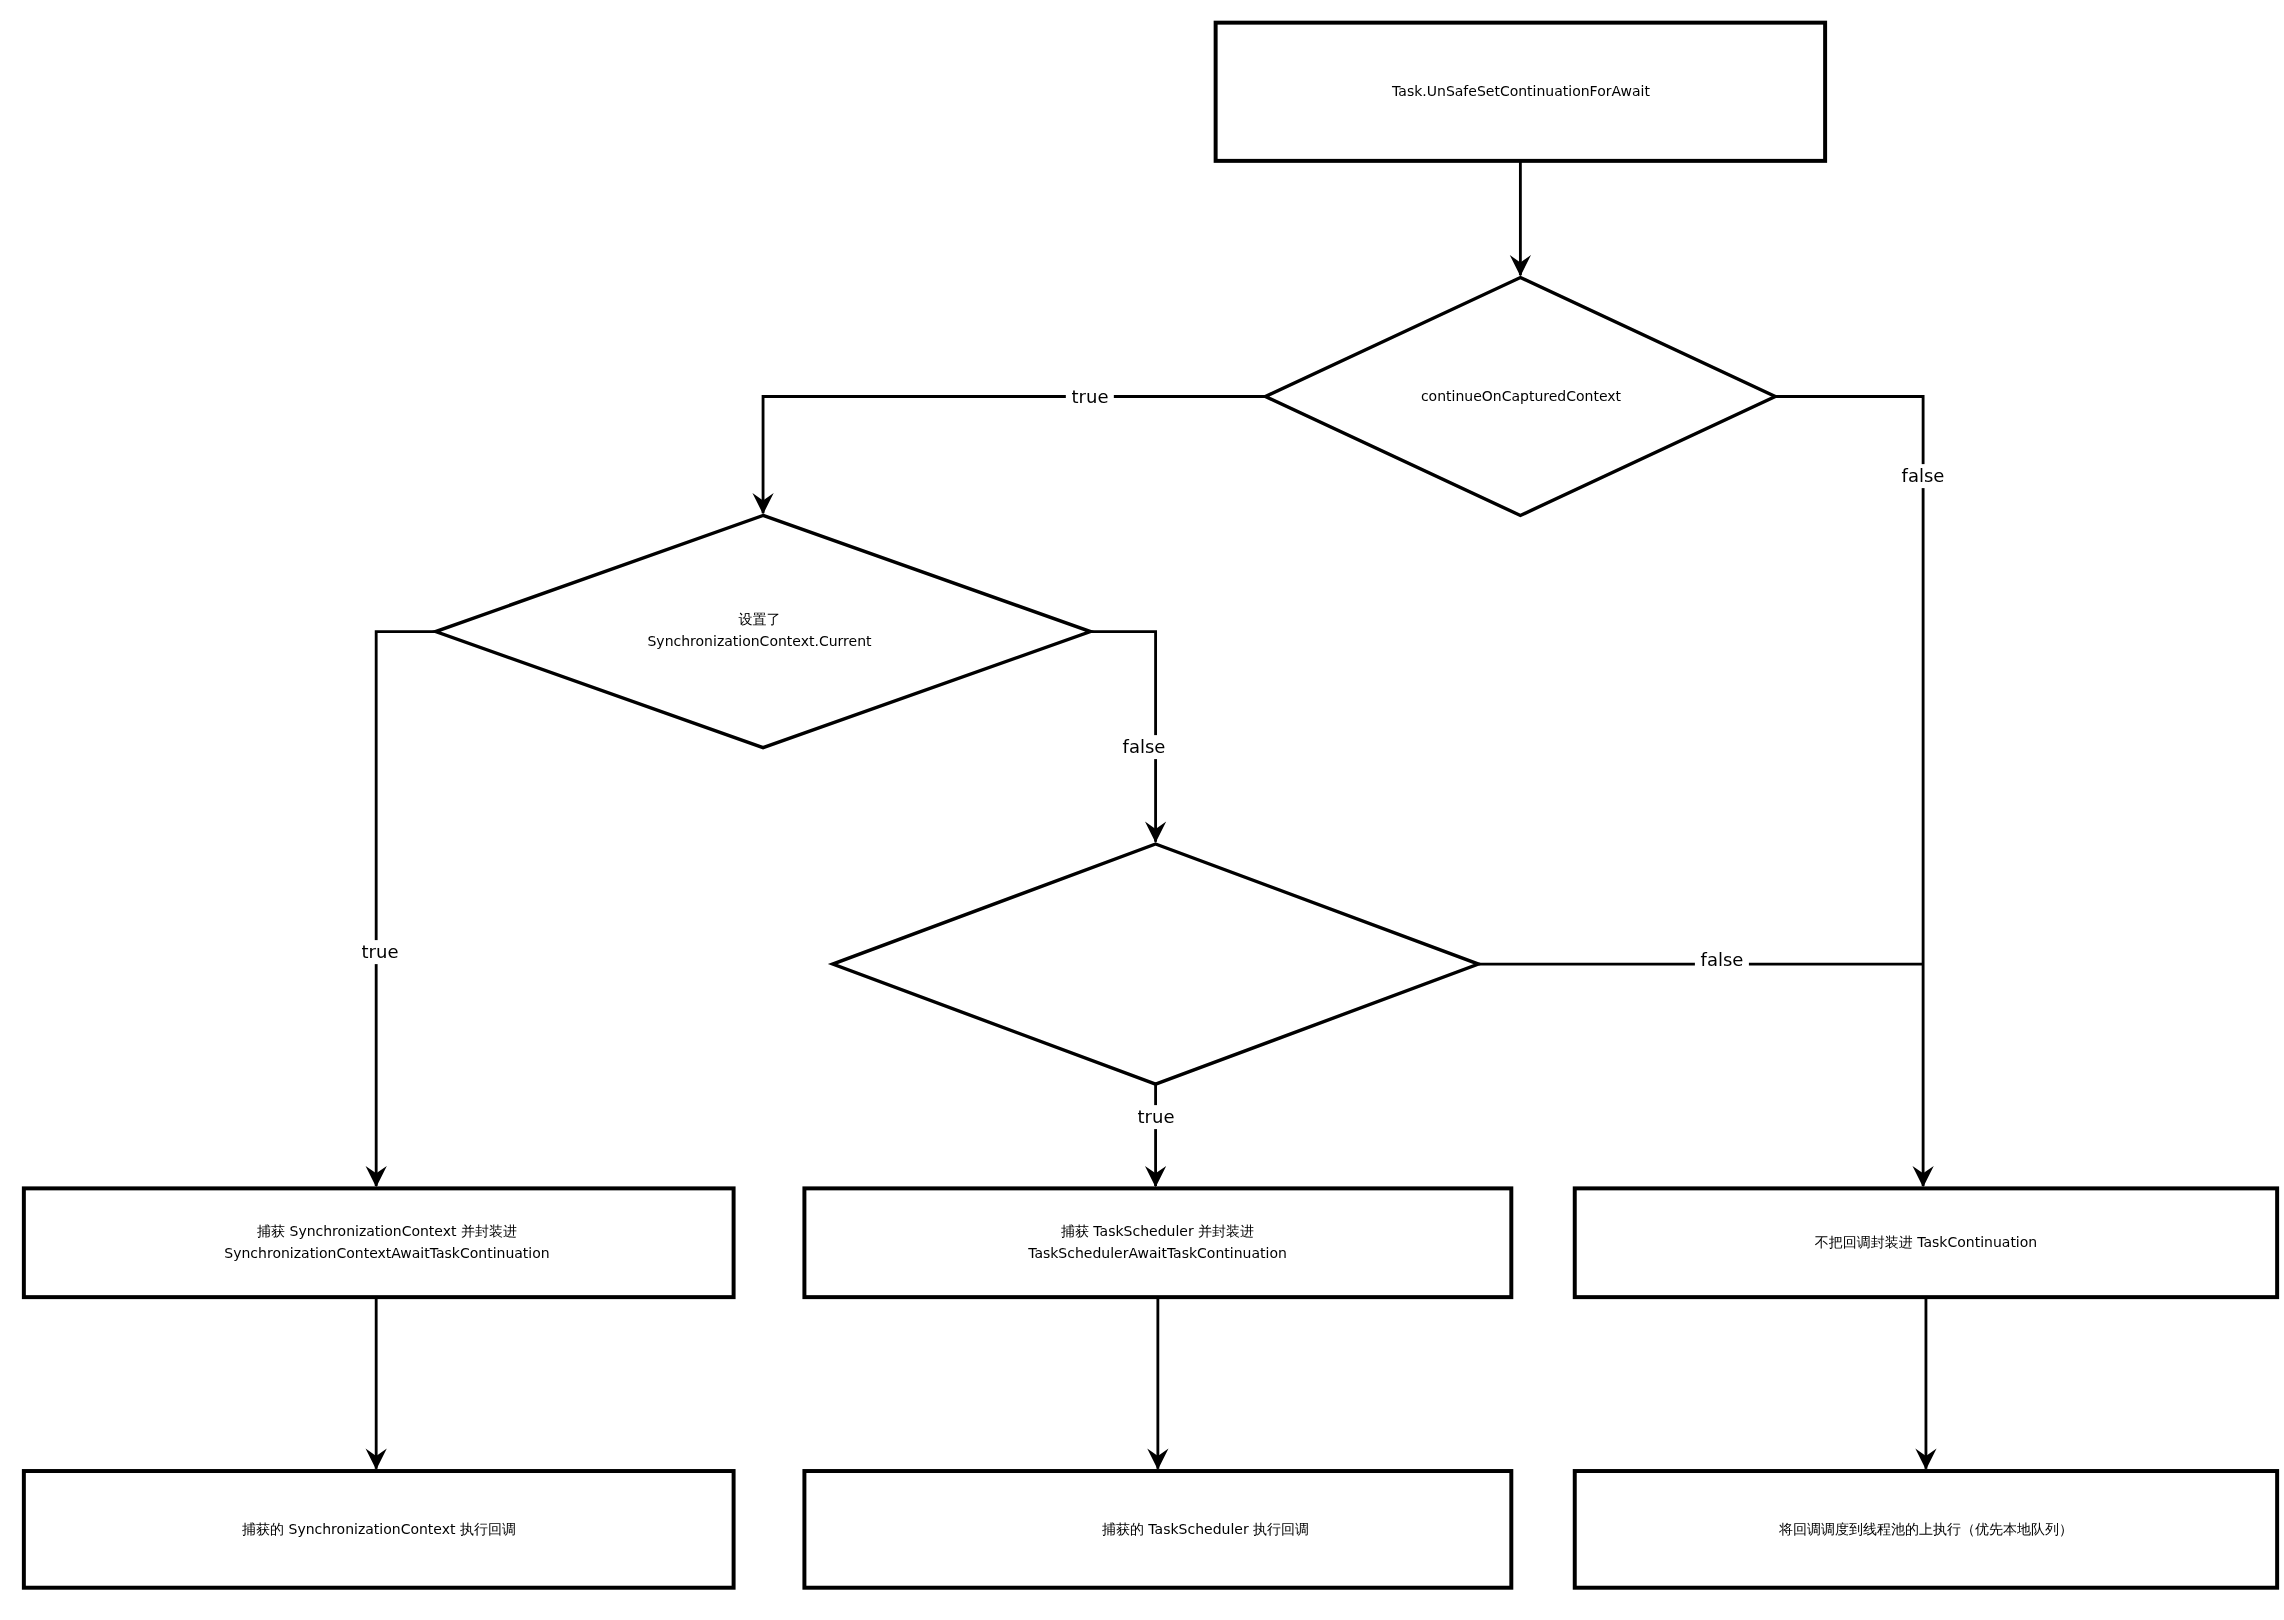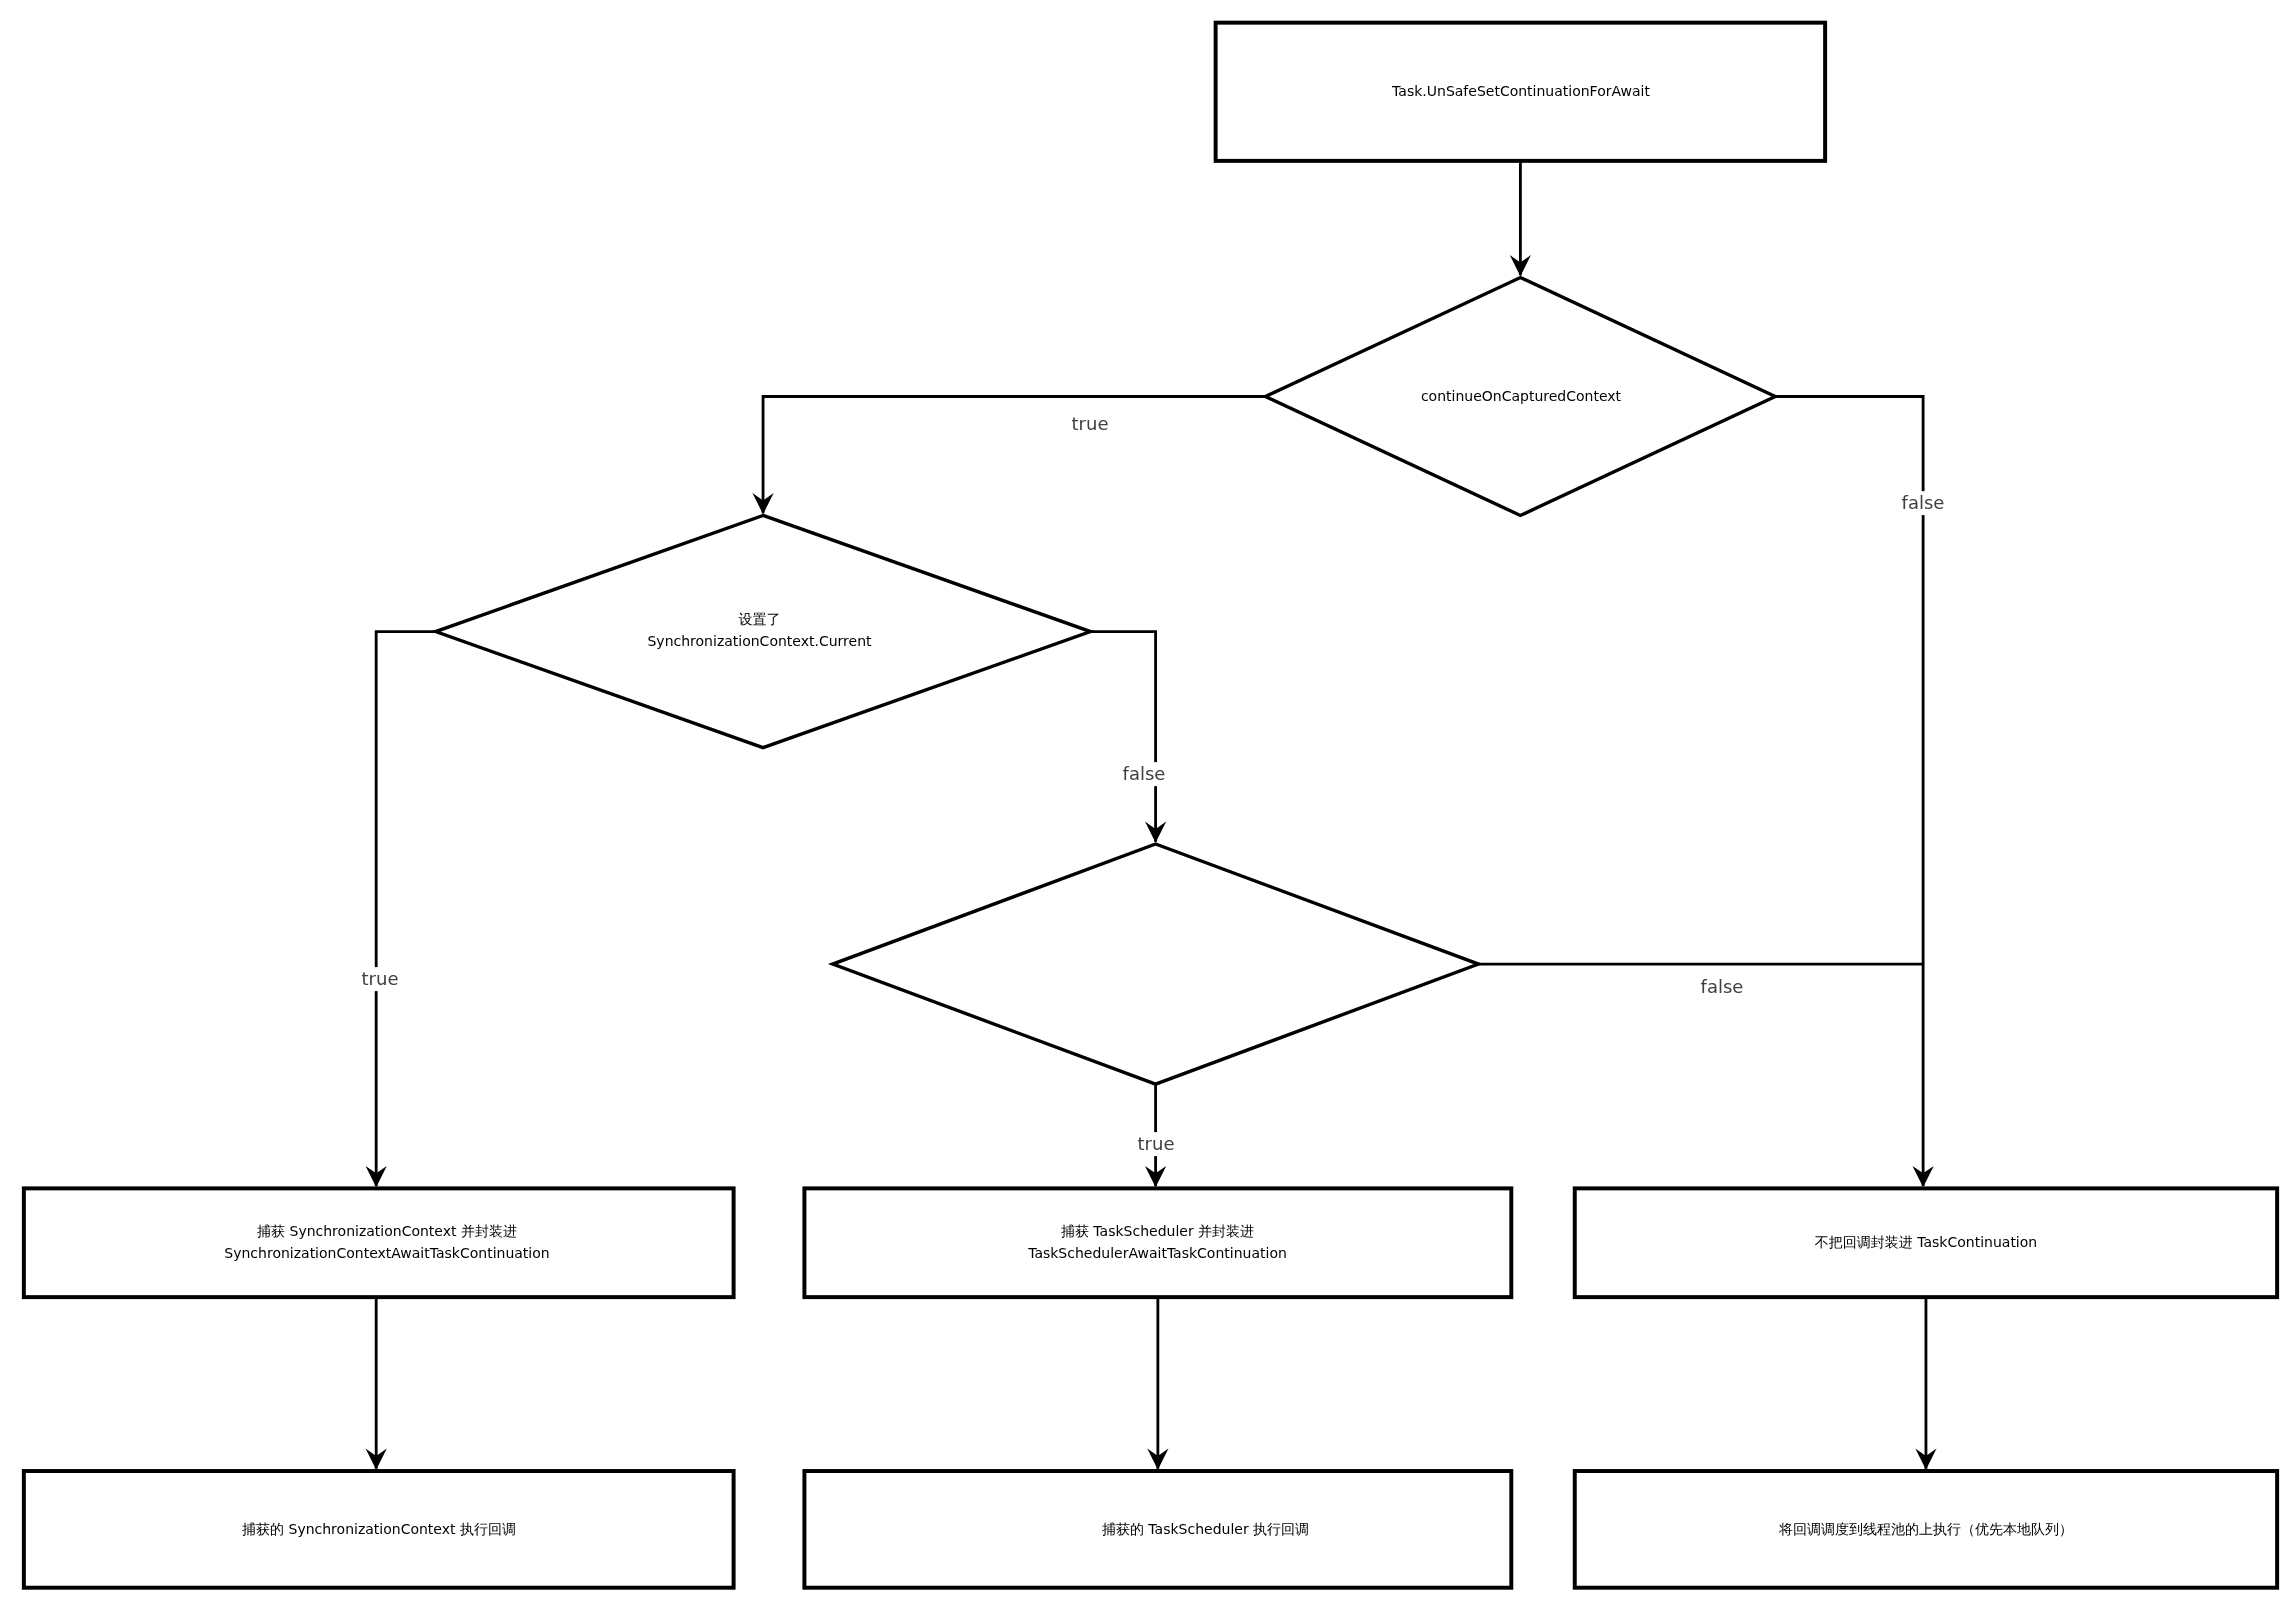--- a/index.html
+++ b/index.html
@@ -35,24 +35,23 @@
     pointer-events: none;
     white-space: nowrap;
   }
   .edge-label {
     position: absolute;
     transform: translate(-50%, -50%);
     background: #ffffff;
     padding: 1.1px 5.7px;
     font-size: 18px;
     line-height: 1.2;
-    color: #404040;
+    color: #000000;
     white-space: nowrap;
     pointer-events: none;
-    margin-top: 27px;
   }
 </style>
 </head>
 <body>
 
 <div class="diagram-container">
 
   <svg class="diagram-svg" viewBox="0 0 4032 2860" xmlns="http://www.w3.org/2000/svg">
     <defs>
       <marker id="arrow" viewBox="0 0 12 12" refX="10.5" refY="6" markerWidth="9" markerHeight="9" orient="auto-start-reverse" markerUnits="strokeWidth">

